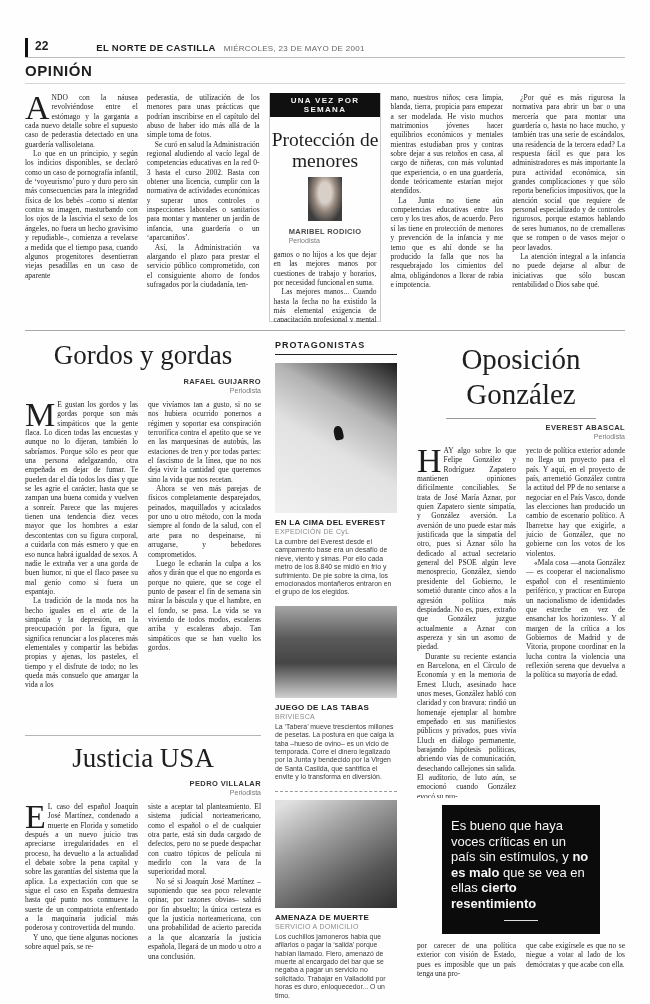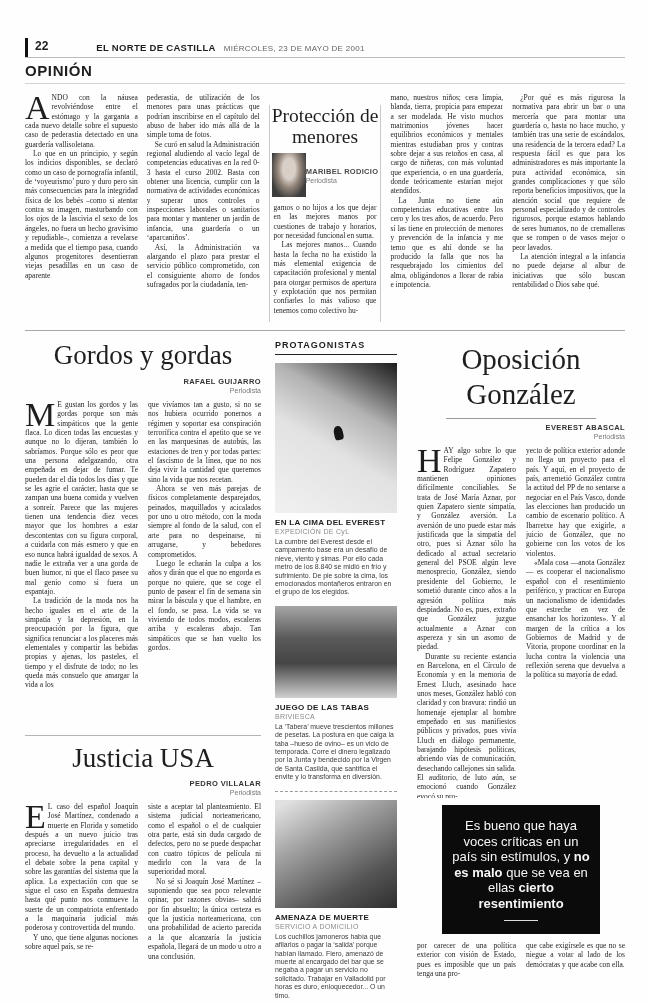--- a/index.html
+++ b/index.html
@@ -22,21 +22,21 @@
         hyphens:auto;-webkit-hyphens:auto;}
   p.ind{text-indent:8px;}
   .drop{float:left;font-size:34px;line-height:26px;margin:2px 2px 0 0;}
   
   .top{display:flex;gap:9px;margin-top:9px;height:229px;overflow:hidden;}
   .top .col{flex:1;overflow:hidden;}
   .wbox{border:1px solid #c9c9c9;border-top:none;box-sizing:border-box;height:100%;}
   .kicker{background:#101010;color:#f2f2f2;font:bold 8px "Liberation Sans","DejaVu Sans",sans-serif;
         letter-spacing:1.3px;text-align:center;padding:3px 0;}
   .wtitle{font-weight:400;font-size:19.5px;line-height:21px;text-align:center;margin:12px 2px 6px;}
-  .wby{display:flex;gap:0;justify-content:center;align-items:center;margin-bottom:6px;}
+  .wby{display:flex;gap:6px;justify-content:center;align-items:center;margin-bottom:6px;flex-direction:column;}
   .portrait{width:34px;height:44px;flex:none;
         background:radial-gradient(ellipse at 50% 36%,#d8cfc8 0 26%,#97897d 46%,#3c3c3c 78%);}
   .wauthor{font:bold 7.5px "Liberation Sans","DejaVu Sans",sans-serif;color:#4a4a4a;letter-spacing:.3px;}
   .wrole{font:7px "Liberation Sans","DejaVu Sans",sans-serif;color:#7a7a7a;margin-top:1px;}
   .wbox .wtxt{padding:0 4px;}
   
   .big-rule{height:1px;background:#a8a8a8;margin:8px 0 9px;}
   .main{display:flex;gap:14px;height:688px;overflow:hidden;}
   .colL{width:236px;flex:none;}
   .colM{width:122px;flex:none;}
@@ -66,21 +66,21 @@
   .ptitle{font:bold 8px "Liberation Sans","DejaVu Sans",sans-serif;letter-spacing:.3px;margin:2px 0 1px;}
   .psub{font:7px "Liberation Sans","DejaVu Sans",sans-serif;color:#8a8a8a;letter-spacing:.3px;margin-bottom:3px;}
   .pcap{font-family:"Liberation Sans","DejaVu Sans",sans-serif;font-size:6.9px;line-height:8.4px;
         color:#3a3a3a;margin-bottom:9px;}
   .pdash{border-top:1px dashed #999;margin:1px 0 8px;}
   
   .h-gonzalez{font-weight:400;font-size:29px;line-height:35px;text-align:center;margin:2px 0 6px;}
   .gz-rule{width:150px;height:1px;background:#999;margin:0 auto 4px;}
   .gz-top{height:352px;}
   .quote{width:158px;box-sizing:border-box;margin:7px auto 7px;background:#0b0b0b;color:#f7f7f7;
-        text-align:center;padding:13px 9px 13px;
+        text-align:left;padding:13px 9px 13px;
         font-family:"Liberation Sans","DejaVu Sans",sans-serif;font-size:13px;line-height:15.5px;}
   .quote .lt{font-weight:400;}
   .quote .hv{font-weight:700;}
   .quote-rule{width:34px;height:1px;background:#ddd;margin:9px auto 0;}
   .gz-bot{height:64px;}
 </style>
 </head>
 <body>
 
 <div class="page">
@@ -101,20 +101,21 @@
       <p><span class="drop">A</span><span>NDO con la náusea revolviéndose entre el estómago y la garganta a cada nuevo detalle sobre el supuesto caso de pederastia detectado en una guardería vallisoletana.</span></p>
       <p class="ind">Lo que en un principio, y según los indicios disponibles, se declaró como un caso de pornografía infantil, de ‘voyeurismo’ puro y duro pero sin más consecuencias para la integridad física de los bebés –como si atentar contra su imagen, masturbando con los ojos de la lascivia el sexo de los ángeles, no fuera un hecho gravísimo y repudiable–, comienza a revelarse a medida que el tiempo pasa, cuando algunos progenitores desentierran viejas pesadillas en un caso de aparente</p>
     </div>
     <div class="col">
       <p>pederastia, de utilización de los menores para unas prácticas que podrían inscribirse en el capítulo del abuso de haber ido más allá de la simple toma de fotos.</p>
       <p class="ind">Se curó en salud la Administración regional aludiendo al vacío legal de competencias educativas en la red 0-3 hasta el curso 2002. Basta con obtener una licencia, cumplir con la normativa de actividades económicas y superar unos controles o inspecciones laborales o sanitarios para montar y mantener un jardín de infancia, una guardería o un ‘aparcaniños’.</p>
       <p class="ind">Así, la Administración va alargando el plazo para prestar el servicio público comprometido, con el consiguiente ahorro de fondos sufragados por la ciudadanía, ten-</p>
     </div>
     <div class="col">
       <div class="wbox">
+        <div class="kicker">UNA VEZ POR SEMANA</div>
         <h1 class="wtitle">Protección de menores</h1>
         <div class="wby">
           <div class="portrait"></div>
           <div>
             <div class="wauthor">MARIBEL RODICIO</div>
             <div class="wrole">Periodista</div>
           </div>
         </div>
         <div class="wtxt">
           <p>gamos o no hijos a los que dejar en las mejores manos por cuestiones de trabajo y horarios, por necesidad funcional en suma.</p>

